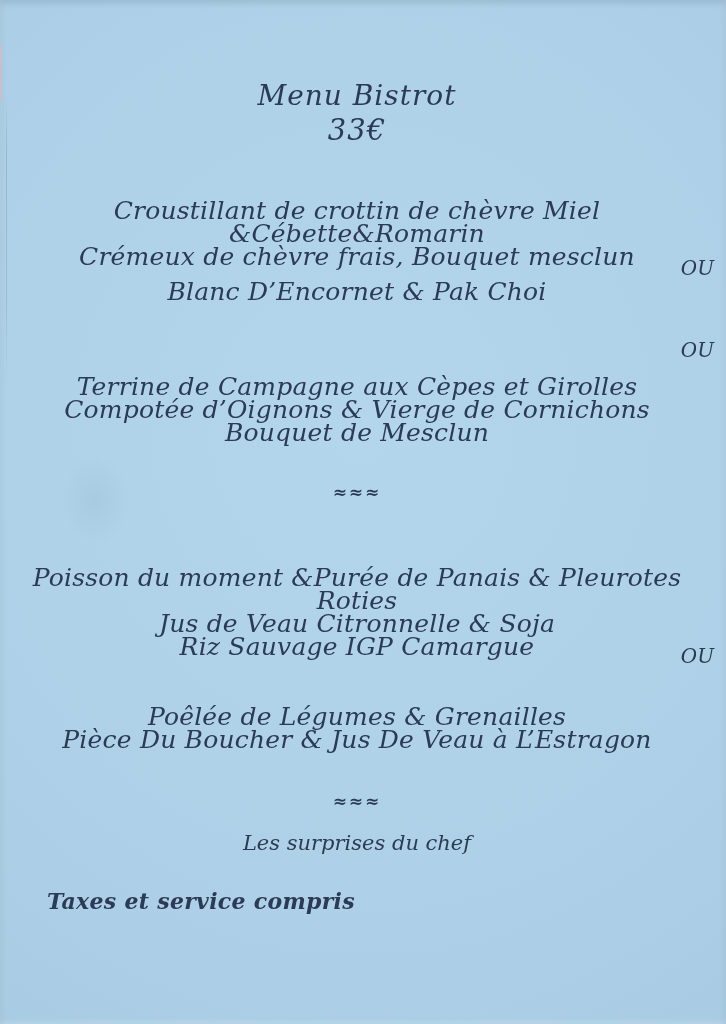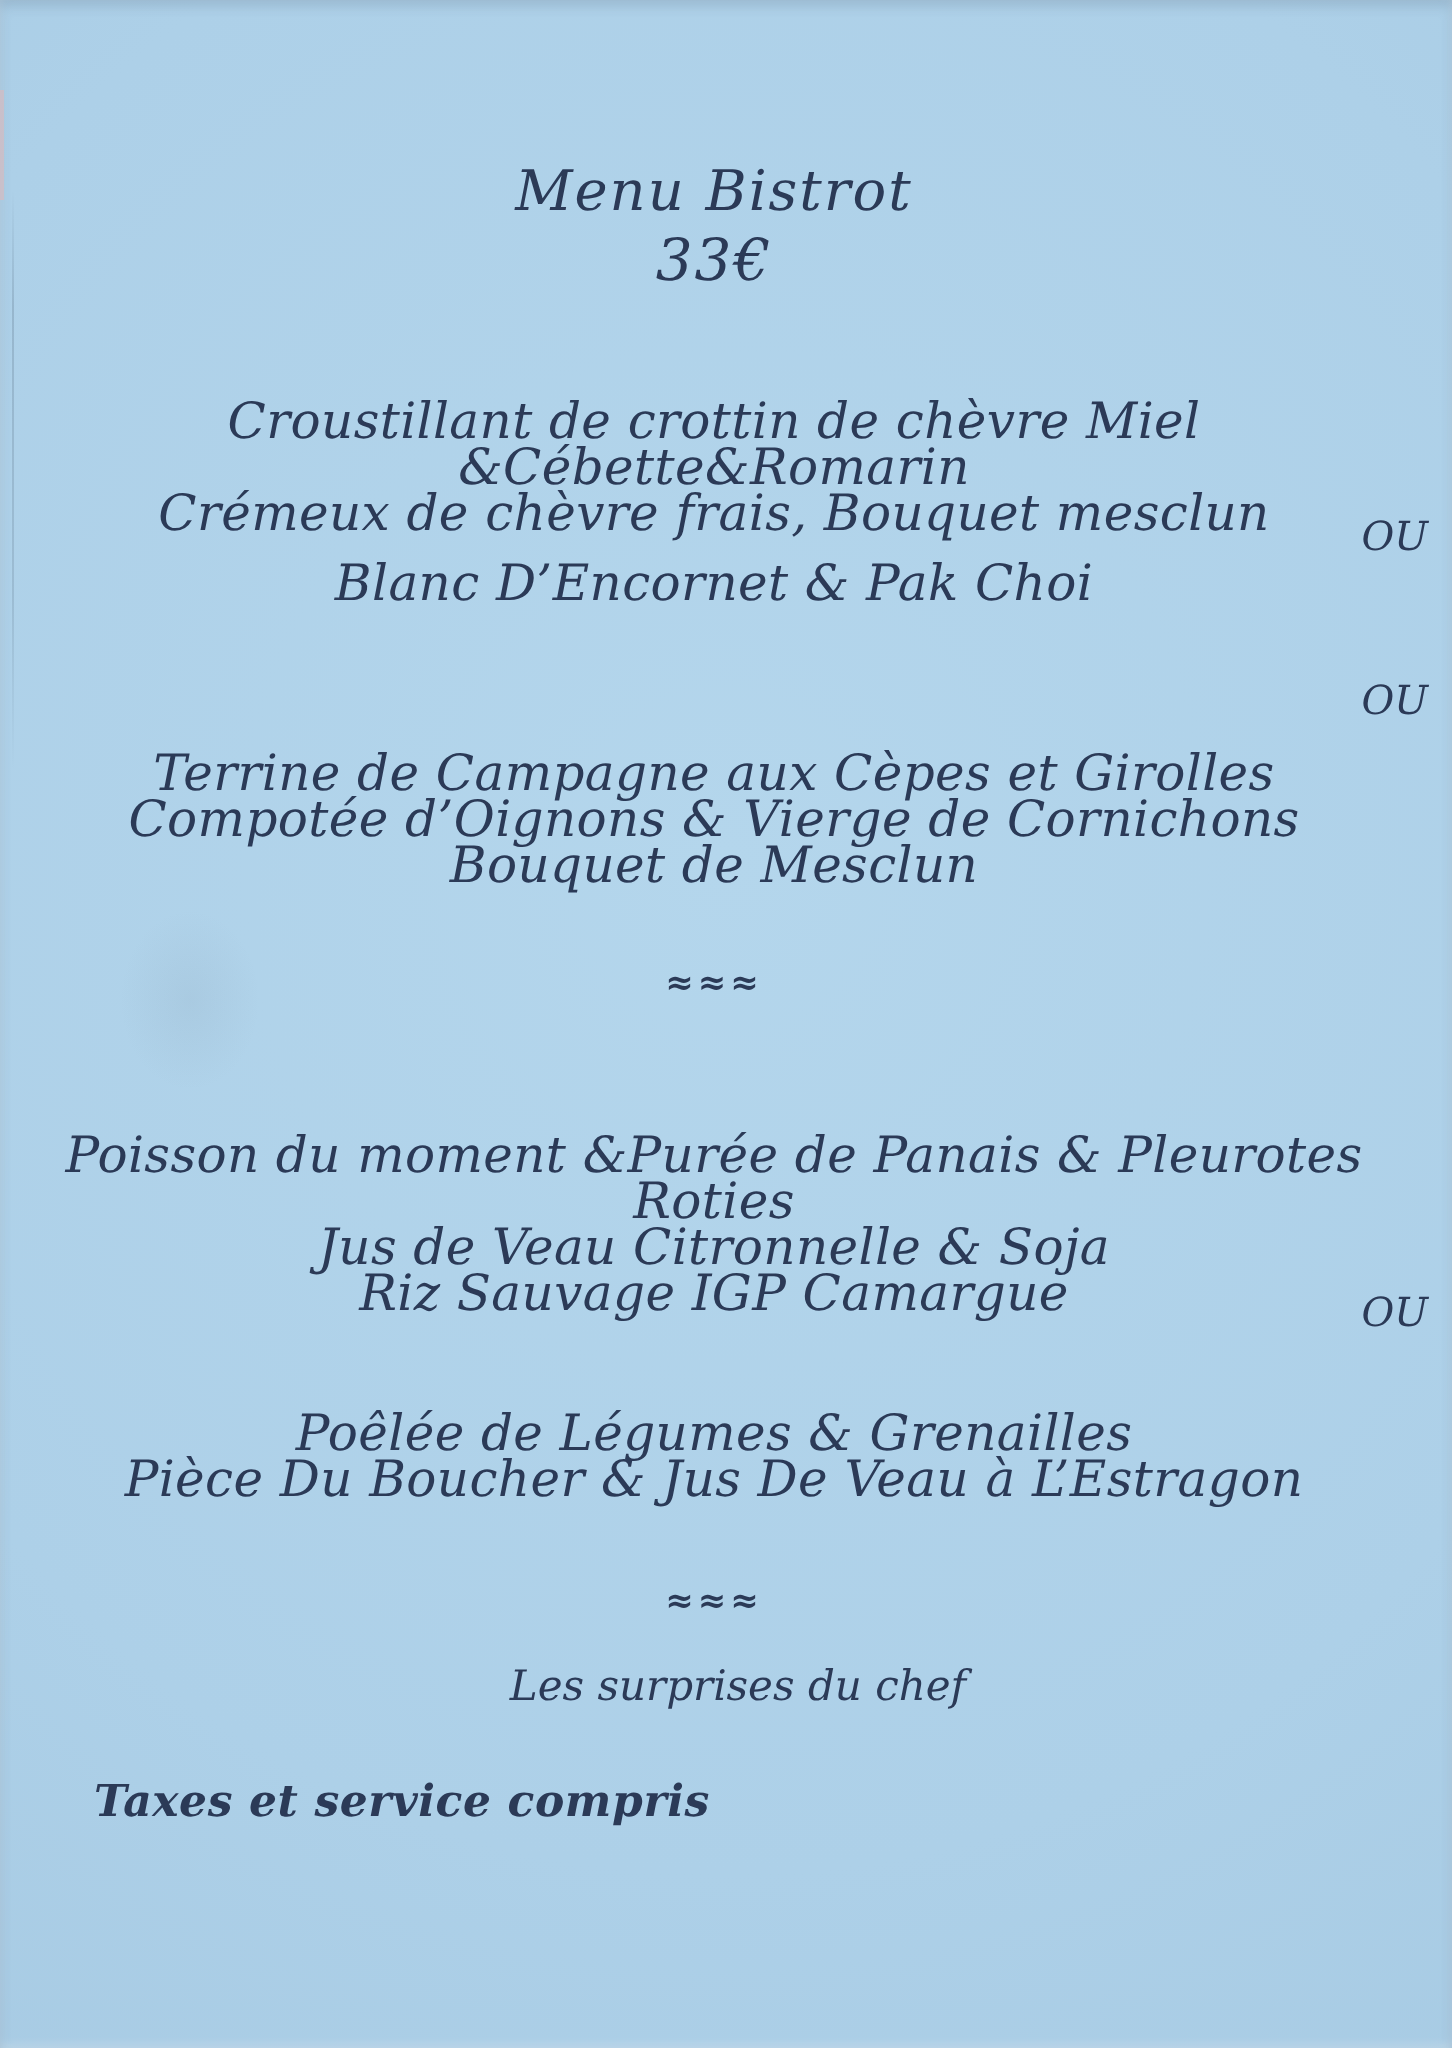--- a/index.html
+++ b/index.html
@@ -81,21 +81,20 @@
   }
   .divider1 { top: 482px; }
   .main1 { top: 566px; }
   .ou3 { top: 645px; }
   .main2 { top: 705px; }
   .divider2 { top: 791px; }
   .dessert {
     top: 831px;
     font-size: 21px;
     line-height: 24px;
-    padding-left: 12px;
   }
   .footer {
     position: absolute;
     left: 47px;
     top: 888px;
     font-size: 22px;
     line-height: 26px;
     letter-spacing: 0.3px;
     font-weight: bold;
   }

